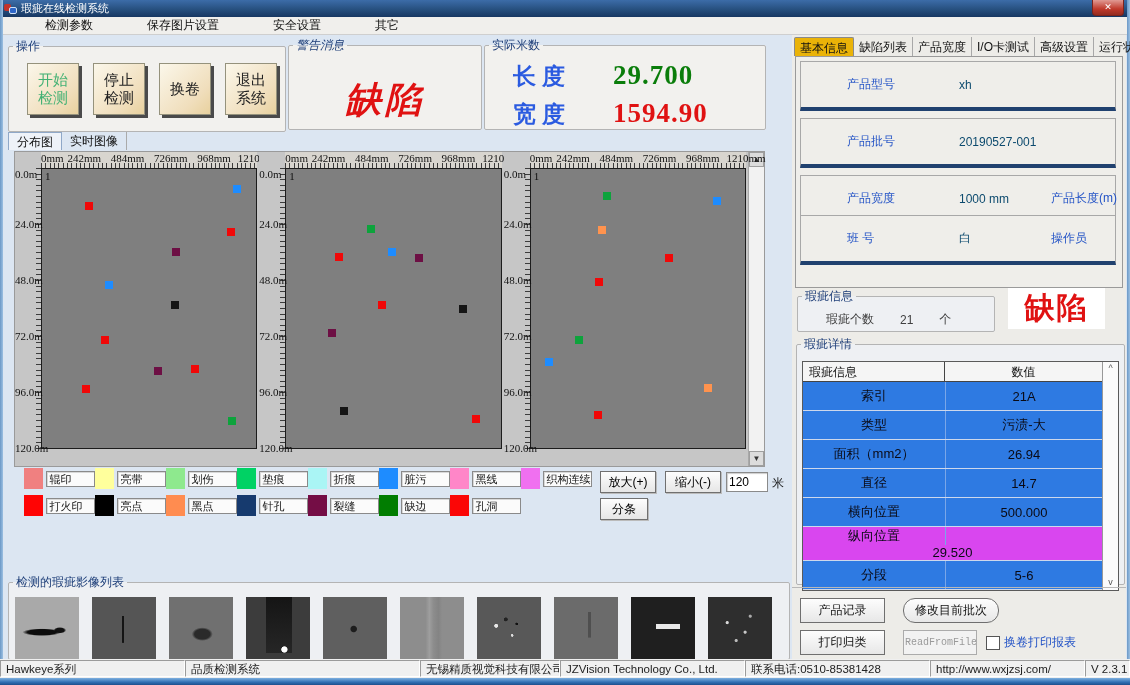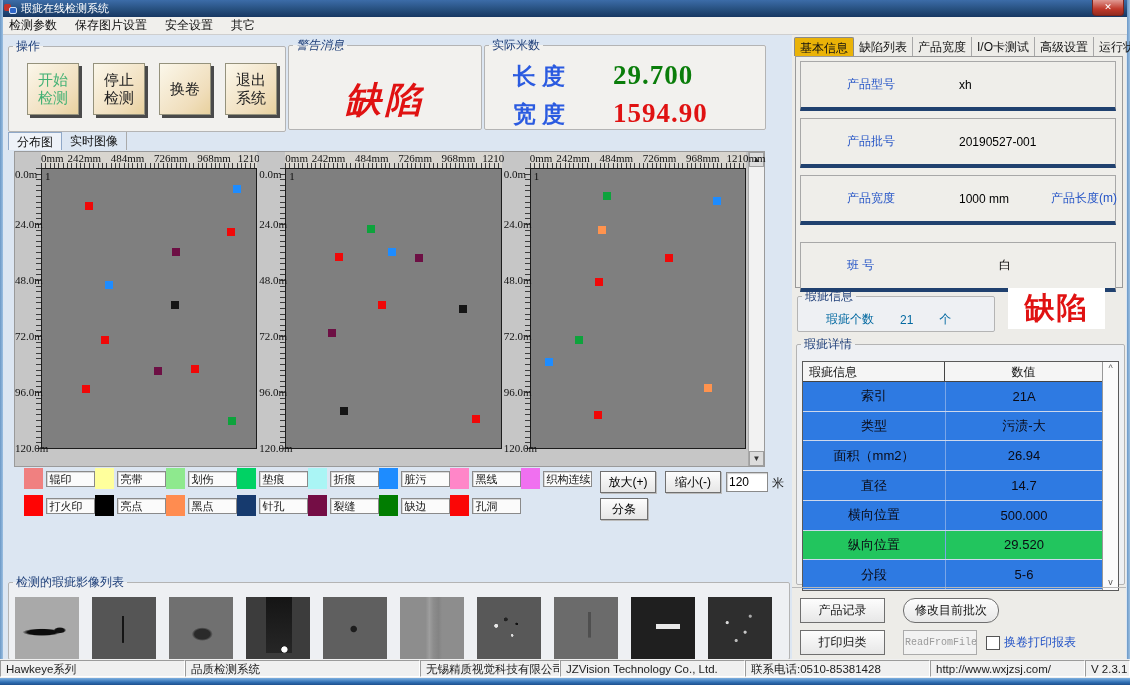--- a/index.html
+++ b/index.html
@@ -13,21 +13,21 @@
     background:linear-gradient(#3c6ca8,#27507f 55%,#173762);
     color:#fff;font-size:11px;display:flex;align-items:center;padding-left:4px;box-sizing:border-box;}
   #app-icon{width:13px;height:12px;margin-right:4px;display:inline-block;position:relative;}
   #app-icon:before{content:"";position:absolute;left:0;top:1px;width:7px;height:7px;background:#c2332b;border-radius:2px;}
   #app-icon:after{content:"";position:absolute;left:5px;top:4px;width:8px;height:7px;background:#2d66c8;border-radius:2px;border:1px solid #cfe0f5;box-sizing:border-box;}
   #close-btn{position:absolute;right:6px;top:0;width:30px;height:15px;
     background:linear-gradient(#e09a93,#c0392b 60%,#952c20);border:1px solid #7c241c;border-top:none;
     border-radius:0 0 4px 4px;color:#fff;font-size:9px;line-height:14px;text-align:center;cursor:default;}
   #menubar{left:0;top:17px;width:1130px;height:18px;background:#f0efec;border-bottom:1px solid #cfcfcf;
     display:flex;align-items:center;font-size:12px;color:#111;box-sizing:border-box;}
-  .menu-item{padding:16px 9px;line-height:17px;}
+  .menu-item{padding:16px 9px;line-height:17px;margin-left:36px;}
   .sideframe{top:0;width:3px;height:678px;background:linear-gradient(90deg,#6b98c6,#9cc0e2);}
   #statusbar{left:0;top:659px;width:1130px;height:19px;background:#f0f0f0;display:flex;font-size:11.5px;color:#222;}
   .status-cell{height:17px;line-height:16px;padding-left:5px;box-sizing:border-box;margin-top:1px;
     border:1px solid;border-color:#9b9b9b #ffffff #ffffff #9b9b9b;background:#f0f0f0;
     white-space:nowrap;overflow:hidden;}
   #bottomstrip{left:0;top:678px;width:1130px;height:7px;
     background:linear-gradient(#7fb0e0,#2f6fb4 60%,#1d4f8c);}
 
   
   fieldset.gbox{position:absolute;border:1px solid #b4b4b4;border-radius:2px;margin:0;padding:0;
@@ -108,23 +108,23 @@
   
   #right-panel{left:792px;top:35px;width:334px;height:624px;background:#edece8;}
   #rtabs{position:absolute;left:2px;top:2px;height:19px;display:flex;font-size:12px;color:#111;white-space:nowrap;}
   .rtab{padding:2px 5px 0 5px;border-right:1px solid #a8a8a8;}
   .rtab.active{background:#eab308;border:1px solid #8a8a8a;border-bottom:none;border-radius:2px 2px 0 0;}
   #prod-box{position:absolute;left:3px;top:21px;width:328px;height:232px;border:1px solid #9a9a9a;background:#efeeea;box-sizing:border-box;}
   .prow{position:absolute;left:4px;width:316px;height:50px;background:#efeeea;border:1px solid #a8a8a8;
     border-bottom:4px solid #20416f;box-sizing:border-box;display:grid;
     grid-template-columns:112px 92px 112px auto;align-items:center;padding-left:46px;
     font-size:12px;color:#2353c6;}
-  .prow .pv{color:#000000;}
+  .prow .pv{color:#0c4a6e;}
   #definfo-group{left:797px;top:288px;width:196px;height:42px;background:#eef0f3;}
-  #definfo-line{display:flex;align-items:center;font-size:12px;color:#0369a1;margin:6px 0 0 28px;gap:26px;}
+  #definfo-line{display:flex;align-items:center;font-size:12px;color:#404040;margin:6px 0 0 28px;gap:26px;}
   #alarm-box{left:1008px;top:288px;width:97px;height:41px;background:#fff;display:flex;align-items:center;justify-content:center;}
   #alarm-text{font-size:30px;font-weight:bold;color:#e01212;letter-spacing:2px;}
   #details-group{left:796px;top:336px;width:327px;height:247px;background:#eef0f3;}
   #dtable{position:absolute;left:5px;top:8px;width:315px;height:228px;border:1px solid #5a5a5a;background:#fff;display:flex;}
   #dtable-main{flex:1;display:flex;flex-direction:column;}
   .dhead{display:flex;height:19px;background:#f5f5f5;border-bottom:1px solid #444;font-size:12px;color:#111;}
   .dhead .c1{width:142px;border-right:1px solid #444;padding:2px 0 0 6px;box-sizing:border-box;}
   .dhead .c2{flex:1;text-align:center;padding-top:2px;}
   .drow{display:flex;flex:1;background:#2e7ae2;border-bottom:1px solid #cdd8ec;font-size:13px;color:#0a0a14;}
   .drow .c1{width:142px;border-right:1px solid #7aa6e8;display:flex;align-items:center;justify-content:center;}
@@ -397,21 +397,21 @@
       </div>
       <div class="prow" style="top: 61px;">
         <span>产品批号</span>
         <span class="pv">20190527-001</span>
       </div>
       <div class="prow" style="top: 118px;">
         <span>产品宽度</span>
         <span class="pv">1000 mm</span>
         <span>产品长度(m)</span>
       </div>
-      <div class="prow" style="top: 185px; gap: 40px;">
+      <div class="prow" style="top: 158px;">
         <span>班  号</span>
         <span class="pv">白</span>
         <span>操作员</span>
       </div>
     </div>
 </div>
 
 <fieldset class="gbox" id="definfo-group">
   <legend>瑕疵信息</legend>
   <div id="definfo-line">
@@ -445,21 +445,21 @@
           <span class="c2">26.94</span>
         </div>
         <div class="drow" style="background: rgb(46, 122, 226);">
           <span class="c1">直径</span>
           <span class="c2">14.7</span>
         </div>
         <div class="drow" style="background: rgb(46, 122, 226);">
           <span class="c1">横向位置</span>
           <span class="c2">500.000</span>
         </div>
-        <div class="drow" style="background: #22c55e;">
+        <div class="drow" style="background: #d946ef; flex-direction: column;">
           <span class="c1">纵向位置</span>
           <span class="c2">29.520</span>
         </div>
         <div class="drow" style="background: rgb(46, 122, 226);">
           <span class="c1">分段</span>
           <span class="c2">5-6</span>
         </div>
       </div>
     <div id="dtable-scroll">
       <div class="scr-arrow">^</div>

